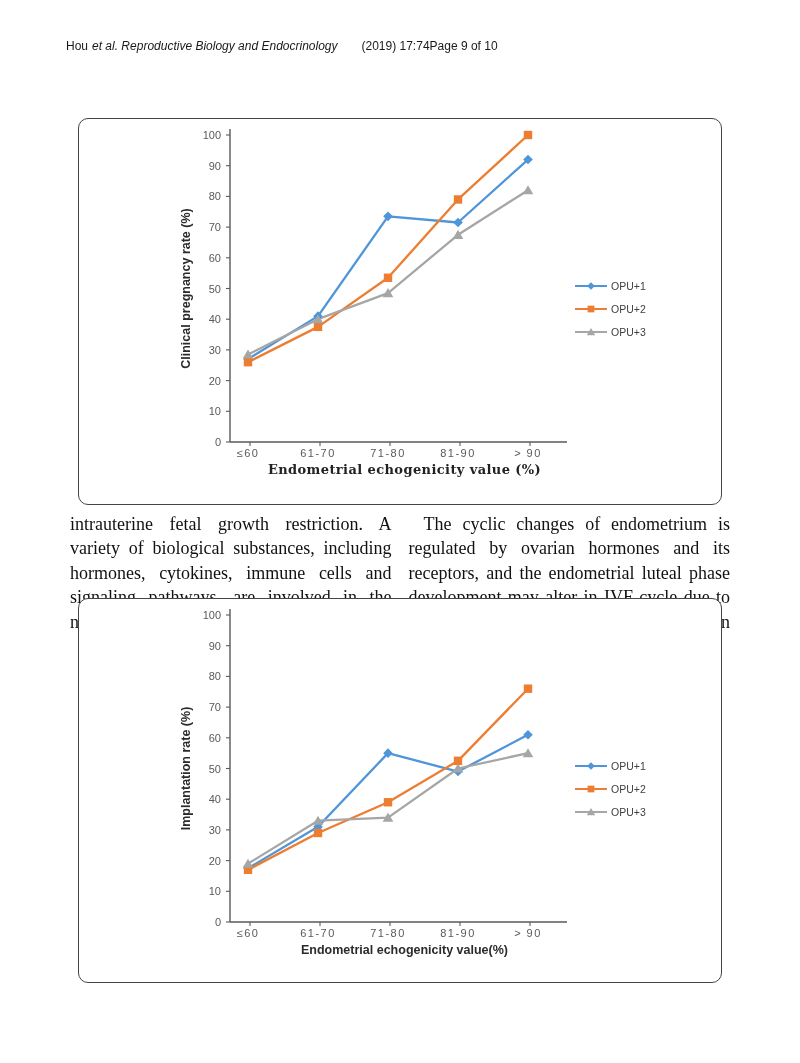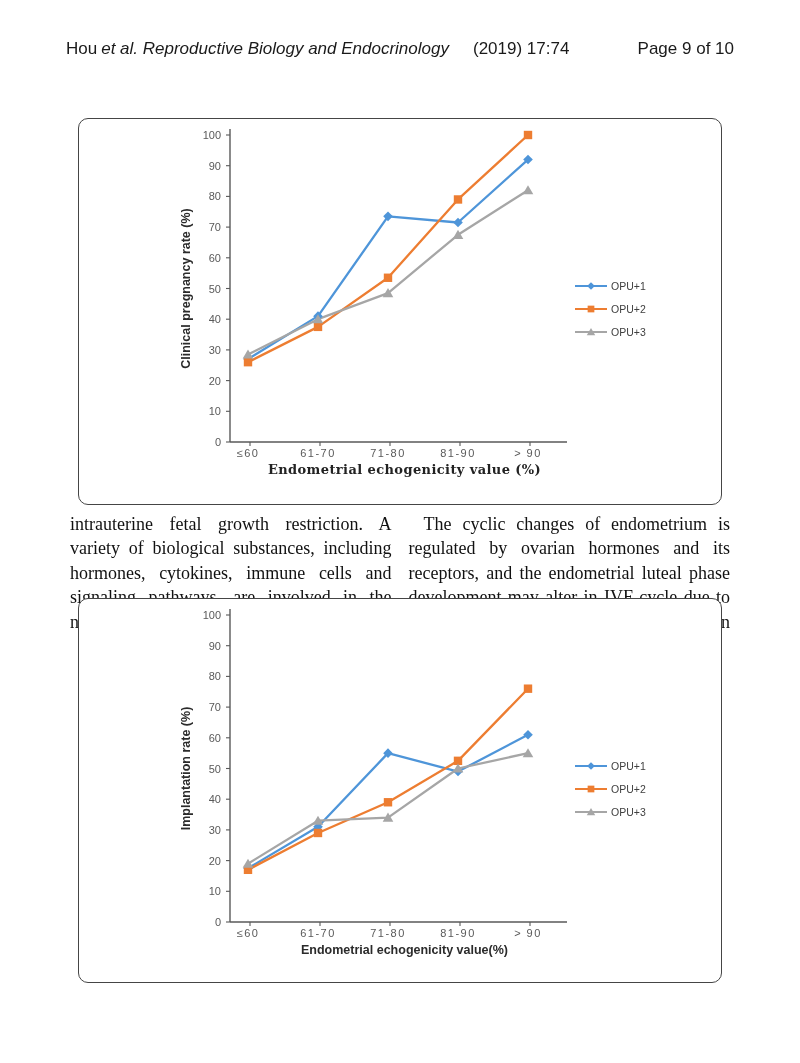--- a/index.html
+++ b/index.html
@@ -1,20 +1,20 @@
 <!DOCTYPE html>
 <html><head>
 <meta charset="utf-8">
 <style>
   html,body{margin:0;padding:0;background:#fff;}
   .page{position:relative;width:800px;height:1063px;background:#ffffff;overflow:hidden;
         font-family:"Liberation Sans",sans-serif;}
   
   .header{position:absolute;left:66px;right:66px;top:39px;display:flex;
-          justify-content:space-between;font-size:17px;color:#1a1a1a;}
+          justify-content:flex-start;font-size:12px;color:#1a1a1a;}
   .header .it{font-style:italic;margin-left:4px;}
   .header .cite{margin-left:24px;}
   
   .figure-box{position:absolute;left:78px;width:644px;border:1.5px solid #454545;
               border-radius:10px;background:#fff;box-sizing:border-box;}
   #fig2-box{top:118px;height:387px;}
   #fig3-box{top:598px;height:385px;}
   .chart{position:absolute;top:2px;left:1px;}
   .caption{position:absolute;left:14px;right:12px;bottom:9px;font-size:11.5px;
            line-height:1.25;color:#4a4a4a;font-family:"Liberation Sans",sans-serif;}

